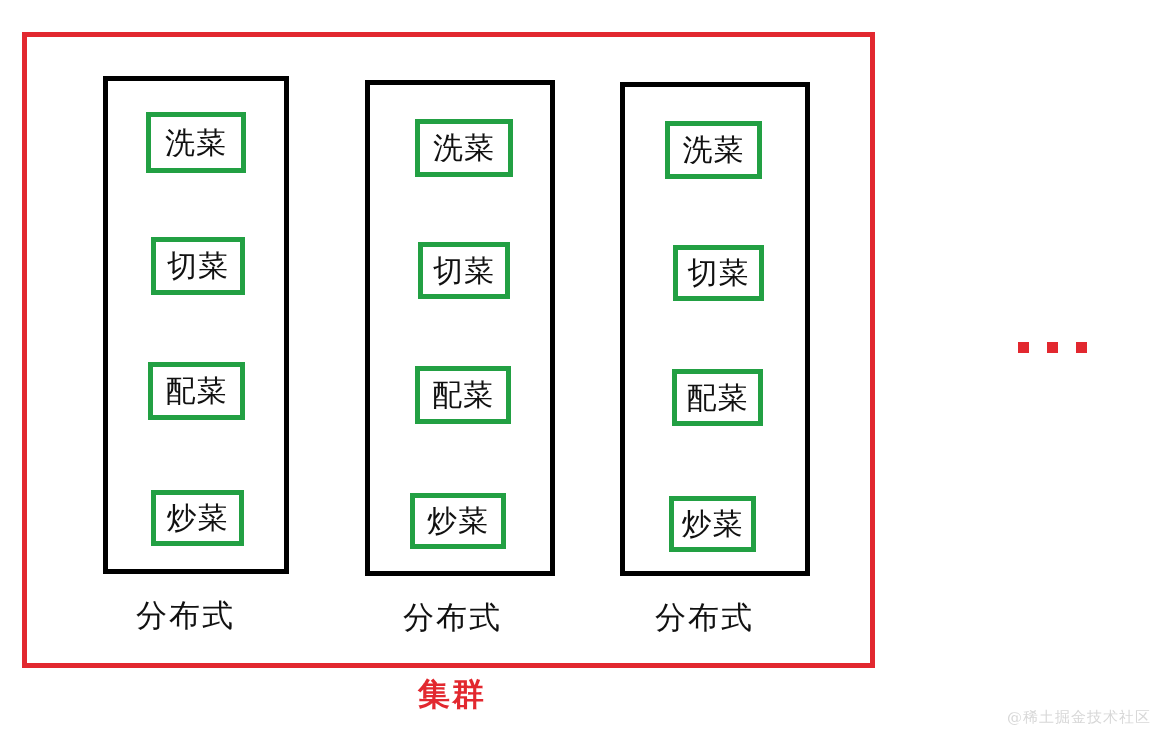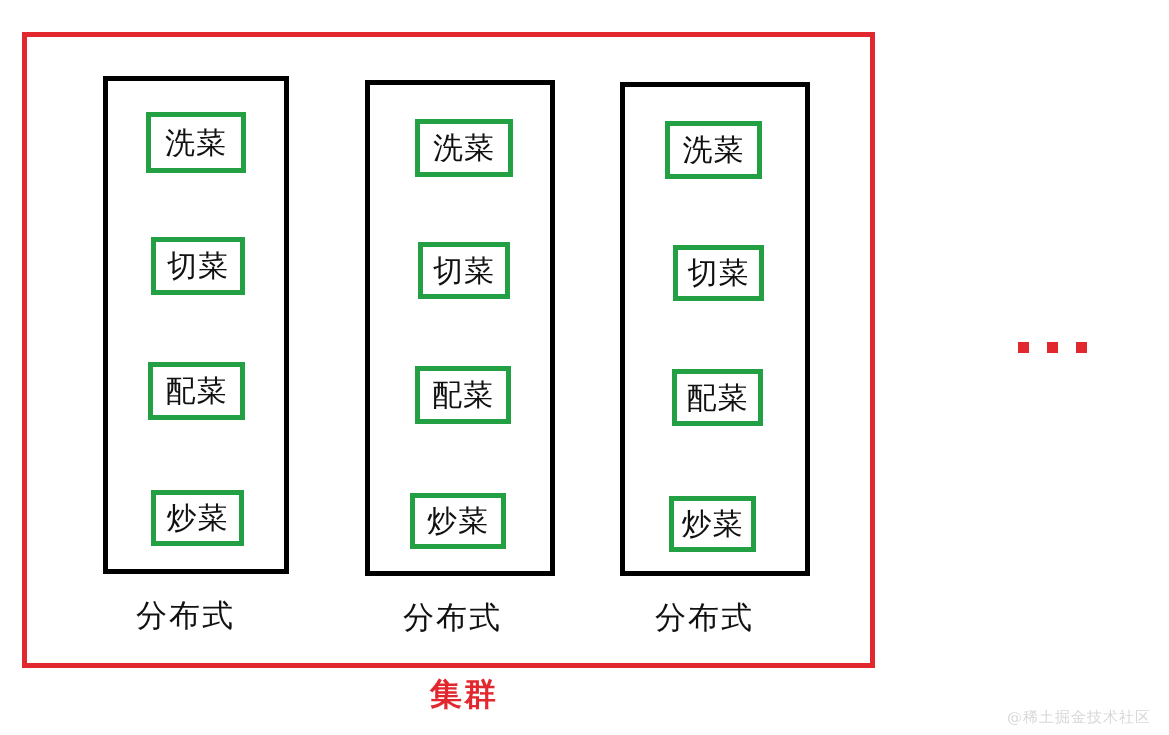--- a/index.html
+++ b/index.html
@@ -96,21 +96,20 @@
     position: absolute;
     left: 418px;
     top: 678px;
     font-size: 32px;
     line-height: 1;
     font-weight: bold;
     color: #e2282f;
     white-space: nowrap;
     font-family: "DejaVu Sans", "Liberation Sans", sans-serif;
     letter-spacing: 2px;
-    margin-left: 12px;
   }
 
   
   .ellipsis {
     position: absolute;
     left: 1018px;
     top: 342px;
     display: flex;
     gap: 18px;
     align-items: center;

